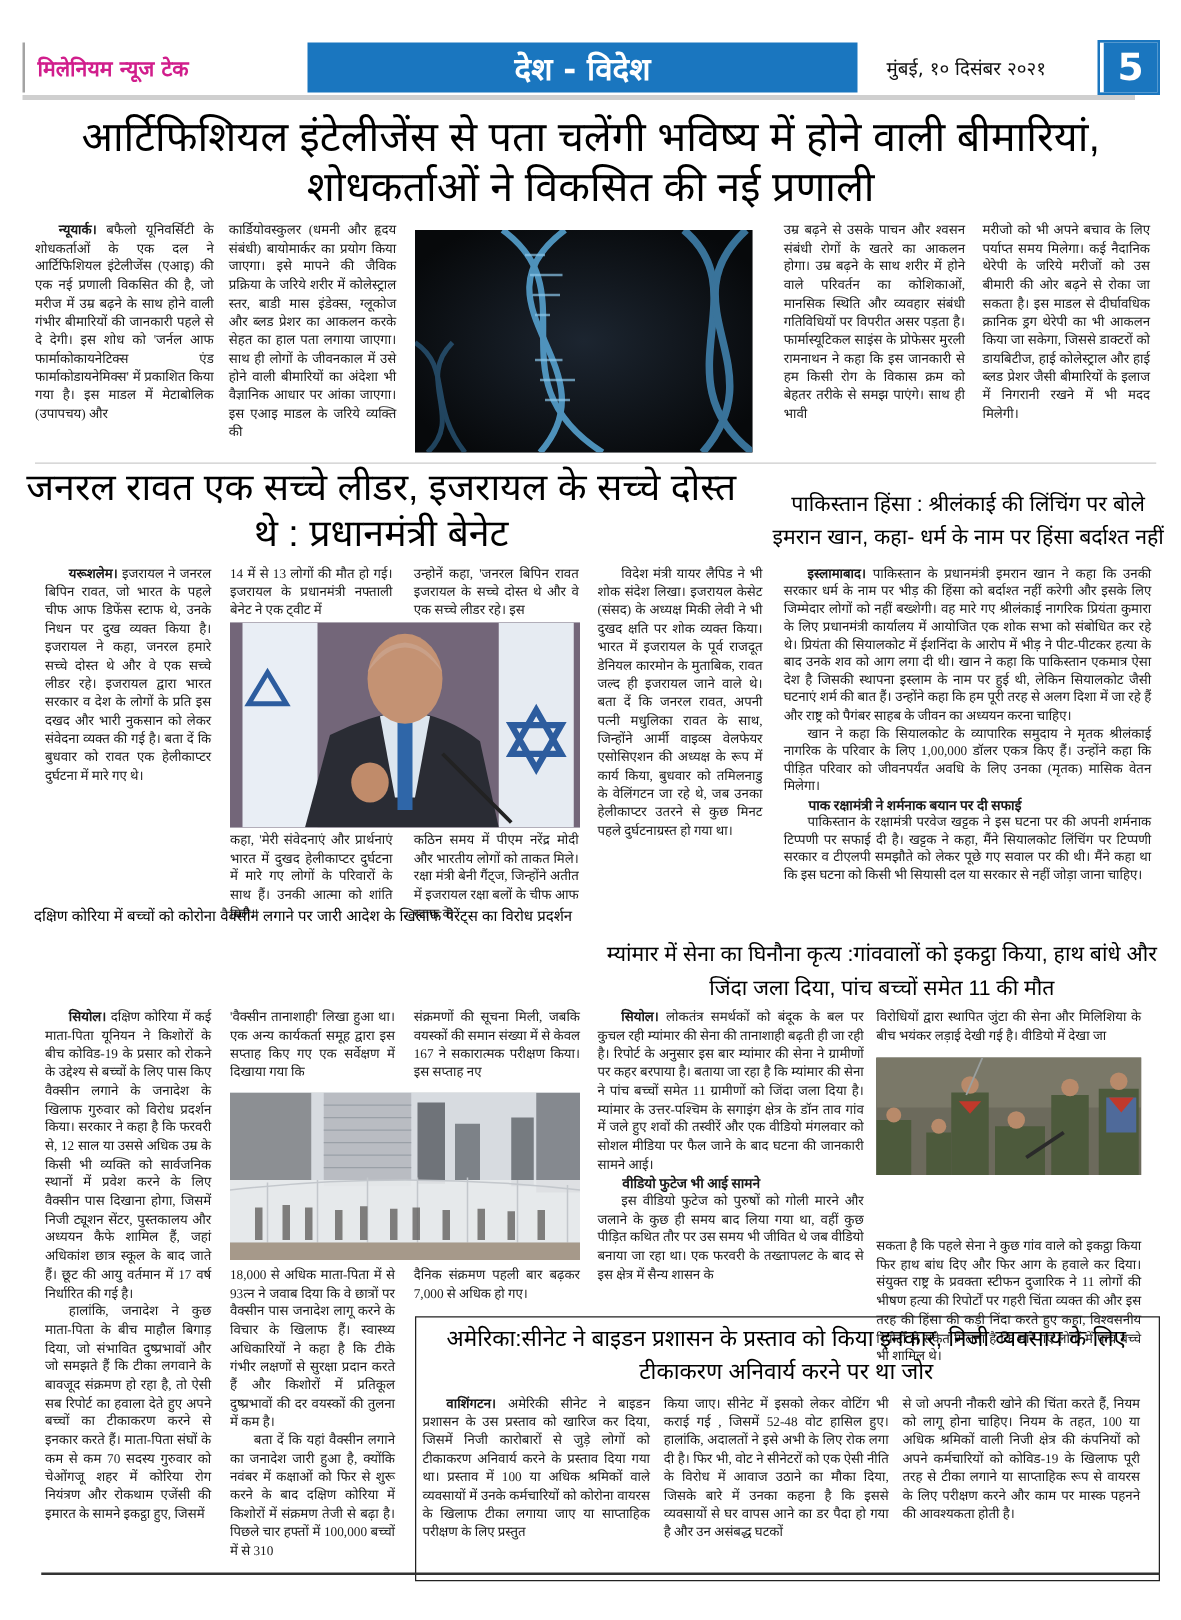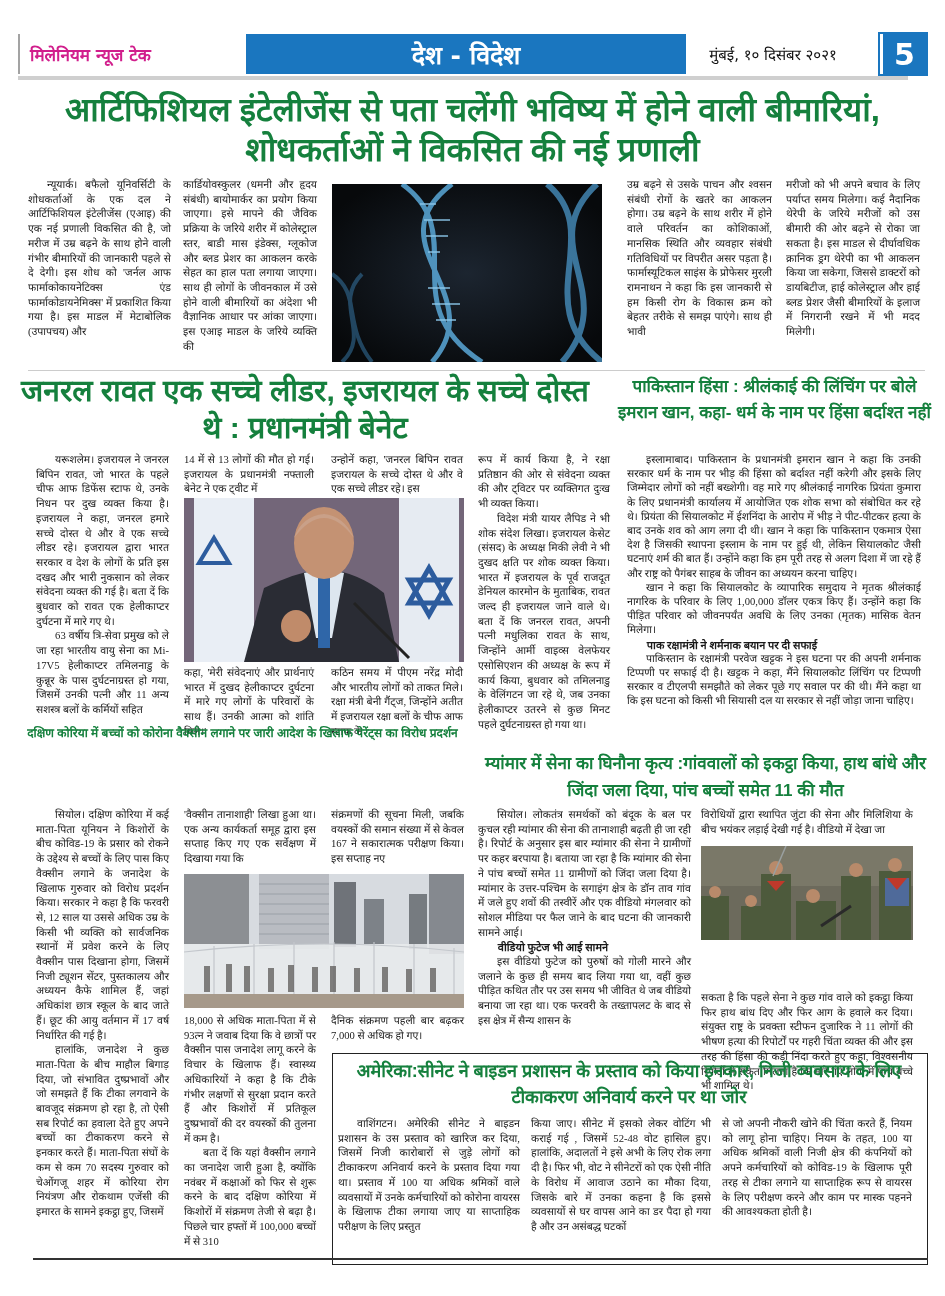--- a/index.html
+++ b/index.html
@@ -7,32 +7,32 @@
   body { font-family: "DejaVu Sans", "Liberation Sans", sans-serif; color: #111; position: relative; }
 
   .masthead { position: absolute; left: 18px; top: 34px; width: 912px; height: 40px; }
   .mast-left { position: absolute; left: 0; top: 0; width: 210px; height: 40px; border-left: 2px solid #a3a3a3; display: flex; align-items: center; padding-left: 10px; }
   .mast-paper { color: #d11e8c; font-weight: bold; font-size: 17px; white-space: nowrap; }
   .mast-section { position: absolute; left: 210px; top: 0; width: 440px; height: 40px; background: #1a76bf; color: #fff; font-weight: bold; font-size: 25px; display: flex; align-items: center; justify-content: center; margin-left: 18px; }
   .mast-date { position: absolute; left: 650px; top: 0; width: 210px; height: 40px; display: flex; align-items: center; justify-content: center; font-size: 15px; white-space: nowrap; }
   .mast-page { position: absolute; left: 862px; top: 0; width: 46px; height: 40px; background: #1a76bf; color: #fff; font-weight: bold; font-size: 30px; display: flex; align-items: center; justify-content: center; border-left: 3px solid #fff; outline: 2px solid #1a76bf; }
   .mast-rule { position: absolute; left: 18px; top: 76px; width: 890px; height: 4px; background: #cfcfcf; }
 
-  .headline { position: absolute; text-align: center; font-weight: bold; color: #15803d; line-height: 1.22; font-family: "Liberation Sans", "DejaVu Sans", sans-serif; }
+  .headline { position: absolute; text-align: center; font-weight: normal; color: #000000; line-height: 1.22; font-family: "Liberation Sans", "DejaVu Sans", sans-serif; }
   .h-main { left: 20px; top: 90px; width: 905px; font-size: 33px; }
   .h-rawat { left: 20px; top: 373px; width: 570px; font-size: 30px; }
-  .h-pak { left: 612px; top: 374px; width: 325px; font-size: 17px; line-height: 1.55; }
+  .h-pak { left: 612px; top: 391px; width: 325px; font-size: 17px; line-height: 1.55; }
   .h-korea { left: 20px; top: 724px; width: 445px; font-size: 12px; line-height: 1.55; }
   .h-myanmar { left: 478px; top: 750px; width: 455px; font-size: 17px; line-height: 1.6; }
   .h-us { left: 335px; top: 1058px; width: 588px; font-size: 18px; line-height: 1.45; }
 
   .col { position: absolute; font-size: 10.6px; line-height: 14.7px; text-align: justify; font-family: "Liberation Serif", "DejaVu Serif", serif; color: #1a1a1a; }
   .col p { text-indent: 1.8em; }
   .col p.sub { font-weight: bold; text-align: left; font-size: 11px; }
-  .dateline { font-weight: normal; }
+  .dateline { font-weight: bold; }
 
   .photo { position: absolute; overflow: hidden; }
 
   .us-box { position: absolute; left: 332px; top: 1053px; width: 596px; height: 212px; border: 1.5px solid #222; }
   .bottom-rule { position: absolute; left: 33px; top: 1258px; width: 895px; height: 1.5px; background: #333; }
   .hr { position: absolute; height: 1px; background: #999; }
 </style>
 </head>
 <body>
 
@@ -89,21 +89,20 @@
   <span>उम्र बढ़ने से उसके पाचन और श्वसन संबंधी रोगों के खतरे का आकलन होगा। उम्र बढ़ने के साथ शरीर में होने वाले परिवर्तन का कोशिकाओं, मानसिक स्थिति और व्यवहार संबंधी गतिविधियों पर विपरीत असर पड़ता है। फार्मास्यूटिकल साइंस के प्रोफेसर मुरली रामनाथन ने कहा कि इस जानकारी से हम किसी रोग के विकास क्रम को बेहतर तरीके से समझ पाएंगे। साथ ही भावी</span>
 </div>
 <div class="col" style="left:786px; top:178px; width:134px;">
   <span>मरीजो को भी अपने बचाव के लिए पर्याप्त समय मिलेगा। कई नैदानिक थेरेपी के जरिये मरीजों को उस बीमारी की ओर बढ़ने से रोका जा सकता है। इस माडल से दीर्घावधिक क्रानिक ड्रग थेरेपी का भी आकलन किया जा सकेगा, जिससे डाक्टरों को डायबिटीज, हाई कोलेस्ट्राल और हाई ब्लड प्रेशर जैसी बीमारियों के इलाज में निगरानी रखने में भी मदद मिलेगी।</span>
 </div>
 <div class="hr" style="left:28px; top:370px; width:897px; background:#ccc;"></div>
 
 <div class="headline h-rawat">जनरल रावत एक सच्चे लीडर, इजरायल के सच्चे दोस्त थे : प्रधानमंत्री बेनेट</div>
 <div class="col" style="left:36px; top:453px; width:133px;">
   <p><span class="dateline">यरूशलेम।</span> <span>इजरायल ने जनरल बिपिन रावत, जो भारत के पहले चीफ आफ डिफेंस स्टाफ थे, उनके निधन पर दुख व्यक्त किया है। इजरायल ने कहा, जनरल हमारे सच्चे दोस्त थे और वे एक सच्चे लीडर रहे। इजरायल द्वारा भारत सरकार व देश के लोगों के प्रति इस दखद और भारी नुकसान को लेकर संवेदना व्यक्त की गई है। बता दें कि बुधवार को रावत एक हेलीकाप्टर दुर्घटना में मारे गए थे।</span></p>
-  <p>63 वर्षीय त्रि-सेवा प्रमुख को ले जा रहा भारतीय वायु सेना का Mi-17V5 हेलीकाप्टर तमिलनाडु के कुन्नूर के पास दुर्घटनाग्रस्त हो गया, जिसमें उनकी पत्नी और 11 अन्य सशस्त्र बलों के कर्मियों सहित</p>
 </div>
 <div class="col" style="left:184px; top:453px; width:130px;">
   <span>14 में से 13 लोगों की मौत हो गई। इजरायल के प्रधानमंत्री नफ्ताली बेनेट ने एक ट्वीट में</span>
 </div>
 <div class="col" style="left:331px; top:453px; width:132px;">
   <span>उन्होनें कहा, 'जनरल बिपिन रावत इजरायल के सच्चे दोस्त थे और वे एक सच्चे लीडर रहे। इस</span>
 </div>
 <div class="photo" style="left:184px; top:498px; width:280px; height:164px; background:#6b5f74;">
   <svg width="280" height="164" viewBox="0 0 280 164">
     <rect width="280" height="164" fill="#736679"></rect>
@@ -121,21 +120,20 @@
     <line x1="170" y1="105" x2="225" y2="160" stroke="#222" stroke-width="3"></line>
   </svg>
 </div>
 <div class="col" style="left:184px; top:666px; width:130px;">
   <span>कहा, 'मेरी संवेदनाएं और प्रार्थनाएं भारत में दुखद हेलीकाप्टर दुर्घटना में मारे गए लोगों के परिवारों के साथ हैं। उनकी आत्मा को शांति मिले।'</span>
 </div>
 <div class="col" style="left:331px; top:666px; width:132px;">
   <span>कठिन समय में पीएम नरेंद्र मोदी और भारतीय लोगों को ताकत मिले। रक्षा मंत्री बेनी गैंट्ज, जिन्होंने अतीत में इजरायल रक्षा बलों के चीफ आफ स्टाफ के</span>
 </div>
 <div class="col" style="left:478px; top:453px; width:132px;">
-  <span>रूप में कार्य किया है, ने रक्षा प्रतिष्ठान की ओर से संवेदना व्यक्त की और ट्विटर पर व्यक्तिगत दुःख भी व्यक्त किया।</span>
   <p>विदेश मंत्री यायर लैपिड ने भी शोक संदेश लिखा। इजरायल केसेट (संसद) के अध्यक्ष मिकी लेवी ने भी दुखद क्षति पर शोक व्यक्त किया। भारत में इजरायल के पूर्व राजदूत डेनियल कारमोन के मुताबिक, रावत जल्द ही इजरायल जाने वाले थे। बता दें कि जनरल रावत, अपनी पत्नी मधुलिका रावत के साथ, जिन्होंने आर्मी वाइव्स वेलफेयर एसोसिएशन की अध्यक्ष के रूप में कार्य किया, बुधवार को तमिलनाडु के वेलिंगटन जा रहे थे, जब उनका हेलीकाप्टर उतरने से कुछ मिनट पहले दुर्घटनाग्रस्त हो गया था।</p>
 </div>
 
 <div class="headline h-pak">पाकिस्तान हिंसा : श्रीलंकाई की लिंचिंग पर बोले इमरान खान, कहा- धर्म के नाम पर हिंसा बर्दाश्त नहीं</div>
 <div class="col" style="left:627px; top:453px; width:294px; line-height:14.2px;">
   <p><span class="dateline">इस्लामाबाद।</span> <span>पाकिस्तान के प्रधानमंत्री इमरान खान ने कहा कि उनकी सरकार धर्म के नाम पर भीड़ की हिंसा को बर्दाश्त नहीं करेगी और इसके लिए जिम्मेदार लोगों को नहीं बख्शेगी। वह मारे गए श्रीलंकाई नागरिक प्रियंता कुमारा के लिए प्रधानमंत्री कार्यालय में आयोजित एक शोक सभा को संबोधित कर रहे थे। प्रियंता की सियालकोट में ईशनिंदा के आरोप में भीड़ ने पीट-पीटकर हत्या के बाद उनके शव को आग लगा दी थी। खान ने कहा कि पाकिस्तान एकमात्र ऐसा देश है जिसकी स्थापना इस्लाम के नाम पर हुई थी, लेकिन सियालकोट जैसी घटनाएं शर्म की बात हैं। उन्होंने कहा कि हम पूरी तरह से अलग दिशा में जा रहे हैं और राष्ट्र को पैगंबर साहब के जीवन का अध्ययन करना चाहिए।</span></p>
   <p>खान ने कहा कि सियालकोट के व्यापारिक समुदाय ने मृतक श्रीलंकाई नागरिक के परिवार के लिए 1,00,000 डॉलर एकत्र किए हैं। उन्होंने कहा कि पीड़ित परिवार को जीवनपर्यंत अवधि के लिए उनका (मृतक) मासिक वेतन मिलेगा।</p>
   <p class="sub">पाक रक्षामंत्री ने शर्मनाक बयान पर दी सफाई</p>
   <p>पाकिस्तान के रक्षामंत्री परवेज खट्टक ने इस घटना पर की अपनी शर्मनाक टिप्पणी पर सफाई दी है। खट्टक ने कहा, मैंने सियालकोट लिंचिंग पर टिप्पणी सरकार व टीएलपी समझौते को लेकर पूछे गए सवाल पर की थी। मैंने कहा था कि इस घटना को किसी भी सियासी दल या सरकार से नहीं जोड़ा जाना चाहिए।</p>
 </div>

